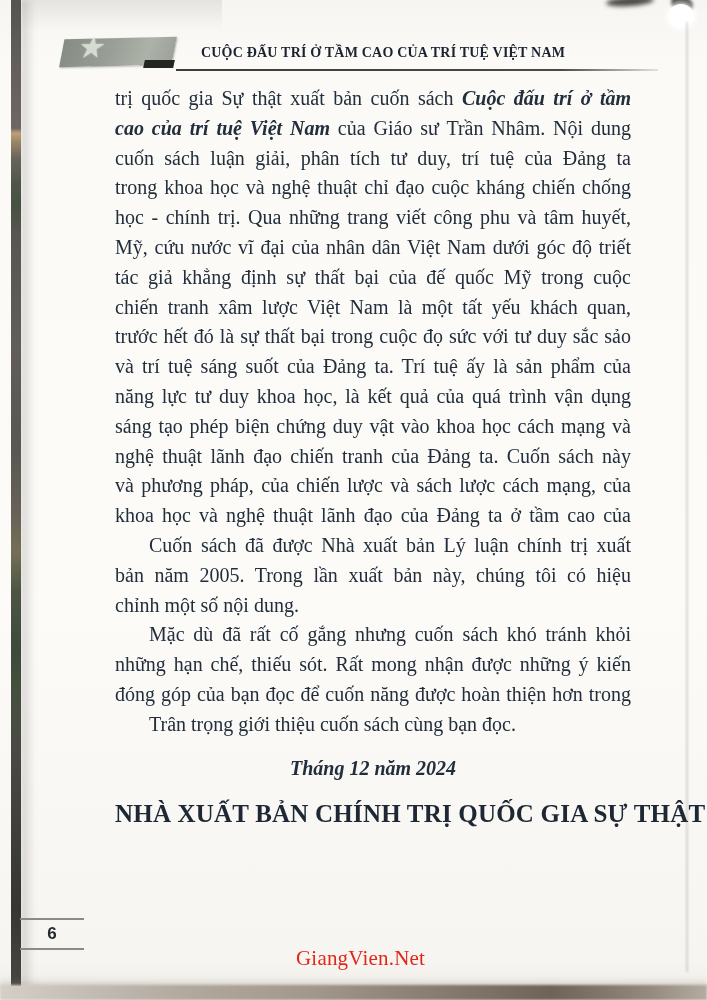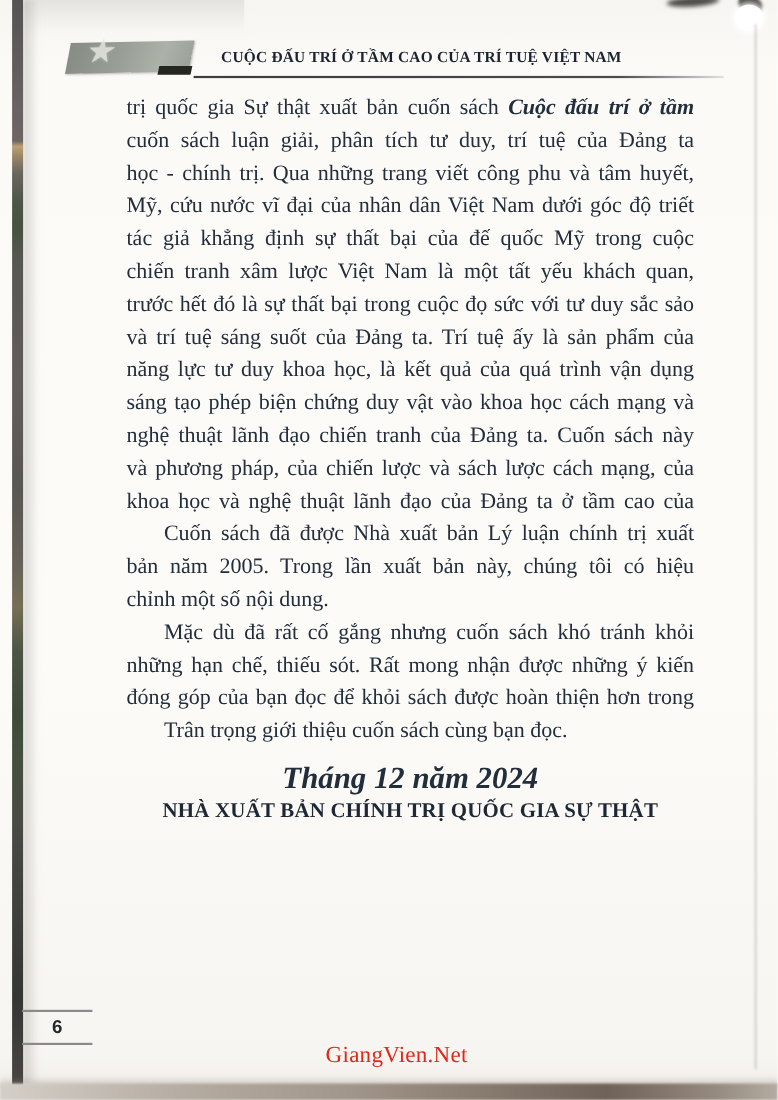--- a/index.html
+++ b/index.html
@@ -87,22 +87,22 @@
   .bodytext{
     position:absolute;left:115px;top:84px;width:516px;
     font-size:20px;line-height:29.8px;color:#222e3c;
   }
   .line{white-space:normal;}
   .line.just{text-align:justify;text-align-last:justify;}
   .line.indent{text-indent:34px;}
   .line .b{font-weight:bold;}
   .line .i{font-style:italic;}
   .signoff{margin-top:13px;text-align:center;}
-  .signoff-date{font-size:28px;font-weight:bold;font-style:italic;line-height:30px;color:#222e3c;}
-  .signoff-publisher{font-size:19px;font-weight:bold;line-height:30px;color:#1e2835;letter-spacing:.2px;white-space:nowrap;}
+  .signoff-date{font-size:20px;font-weight:bold;font-style:italic;line-height:30px;color:#222e3c;}
+  .signoff-publisher{font-size:25px;font-weight:bold;line-height:30px;color:#1e2835;letter-spacing:.2px;white-space:nowrap;margin-top:16px;}
   
   .page-num-box{
     position:absolute;left:20px;top:918px;width:64px;height:28px;
     border-top:2px solid #8a8a8a;border-bottom:2px solid #8a8a8a;
     text-align:center;
   }
   .page-num{
     font-size:17px;font-weight:bold;color:#24292e;line-height:28px;
     font-family:"Liberation Sans", sans-serif;
   }
@@ -129,42 +129,44 @@
   <div class="banner">
     <span class="star">★</span>
   </div>
   <div class="banner-block"></div>
   <div class="header-title">CUỘC ĐẤU TRÍ Ở TẦM CAO CỦA TRÍ TUỆ VIỆT NAM</div>
   <div class="header-rule"></div>
 
   <div class="bodytext" id="bodytext">
       <div class="para">
         <div class="line just"><span>trị quốc gia Sự thật xuất bản cuốn sách </span><span class="b i">Cuộc đấu trí ở tầm</span></div>
+        <div class="line just"><span class="b i">cao của trí tuệ Việt Nam</span><span> của Giáo sư Trần Nhâm. Nội dung</span></div>
         <div class="line just"><span>cuốn sách luận giải, phân tích tư duy, trí tuệ của Đảng ta</span></div>
+        <div class="line just"><span>trong khoa học và nghệ thuật chỉ đạo cuộc kháng chiến chống</span></div>
         <div class="line just"><span>học - chính trị. Qua những trang viết công phu và tâm huyết,</span></div>
         <div class="line just"><span>Mỹ, cứu nước vĩ đại của nhân dân Việt Nam dưới góc độ triết</span></div>
         <div class="line just"><span>tác giả khẳng định sự thất bại của đế quốc Mỹ trong cuộc</span></div>
         <div class="line just"><span>chiến tranh xâm lược Việt Nam là một tất yếu khách quan,</span></div>
         <div class="line just"><span>trước hết đó là sự thất bại trong cuộc đọ sức với tư duy sắc sảo</span></div>
         <div class="line just"><span>và trí tuệ sáng suốt của Đảng ta. Trí tuệ ấy là sản phẩm của</span></div>
         <div class="line just"><span>năng lực tư duy khoa học, là kết quả của quá trình vận dụng</span></div>
         <div class="line just"><span>sáng tạo phép biện chứng duy vật vào khoa học cách mạng và</span></div>
         <div class="line just"><span>nghệ thuật lãnh đạo chiến tranh của Đảng ta. Cuốn sách này</span></div>
         <div class="line just"><span>và phương pháp, của chiến lược và sách lược cách mạng, của</span></div>
         <div class="line just"><span>khoa học và nghệ thuật lãnh đạo của Đảng ta ở tầm cao của</span></div>
       </div>
       <div class="para">
         <div class="line just indent"><span>Cuốn sách đã được Nhà xuất bản Lý luận chính trị xuất</span></div>
         <div class="line just"><span>bản năm 2005. Trong lần xuất bản này, chúng tôi có hiệu</span></div>
         <div class="line"><span>chỉnh một số nội dung.</span></div>
       </div>
       <div class="para">
         <div class="line just indent"><span>Mặc dù đã rất cố gắng nhưng cuốn sách khó tránh khỏi</span></div>
         <div class="line just"><span>những hạn chế, thiếu sót. Rất mong nhận được những ý kiến</span></div>
-        <div class="line just"><span>đóng góp của bạn đọc để khỏi sách được hoàn thiện hơn trong</span></div>
+        <div class="line just"><span>đóng góp của bạn đọc để cuốn năng được hoàn thiện hơn trong</span></div>
       </div>
       <div class="para">
         <div class="line indent"><span>Trân trọng giới thiệu cuốn sách cùng bạn đọc.</span></div>
       </div>
       <div class="signoff">
         <div class="signoff-date">Tháng 12 năm 2024</div>
         <div class="signoff-publisher">NHÀ XUẤT BẢN CHÍNH TRỊ QUỐC GIA SỰ THẬT</div>
       </div>
     </div>
 

